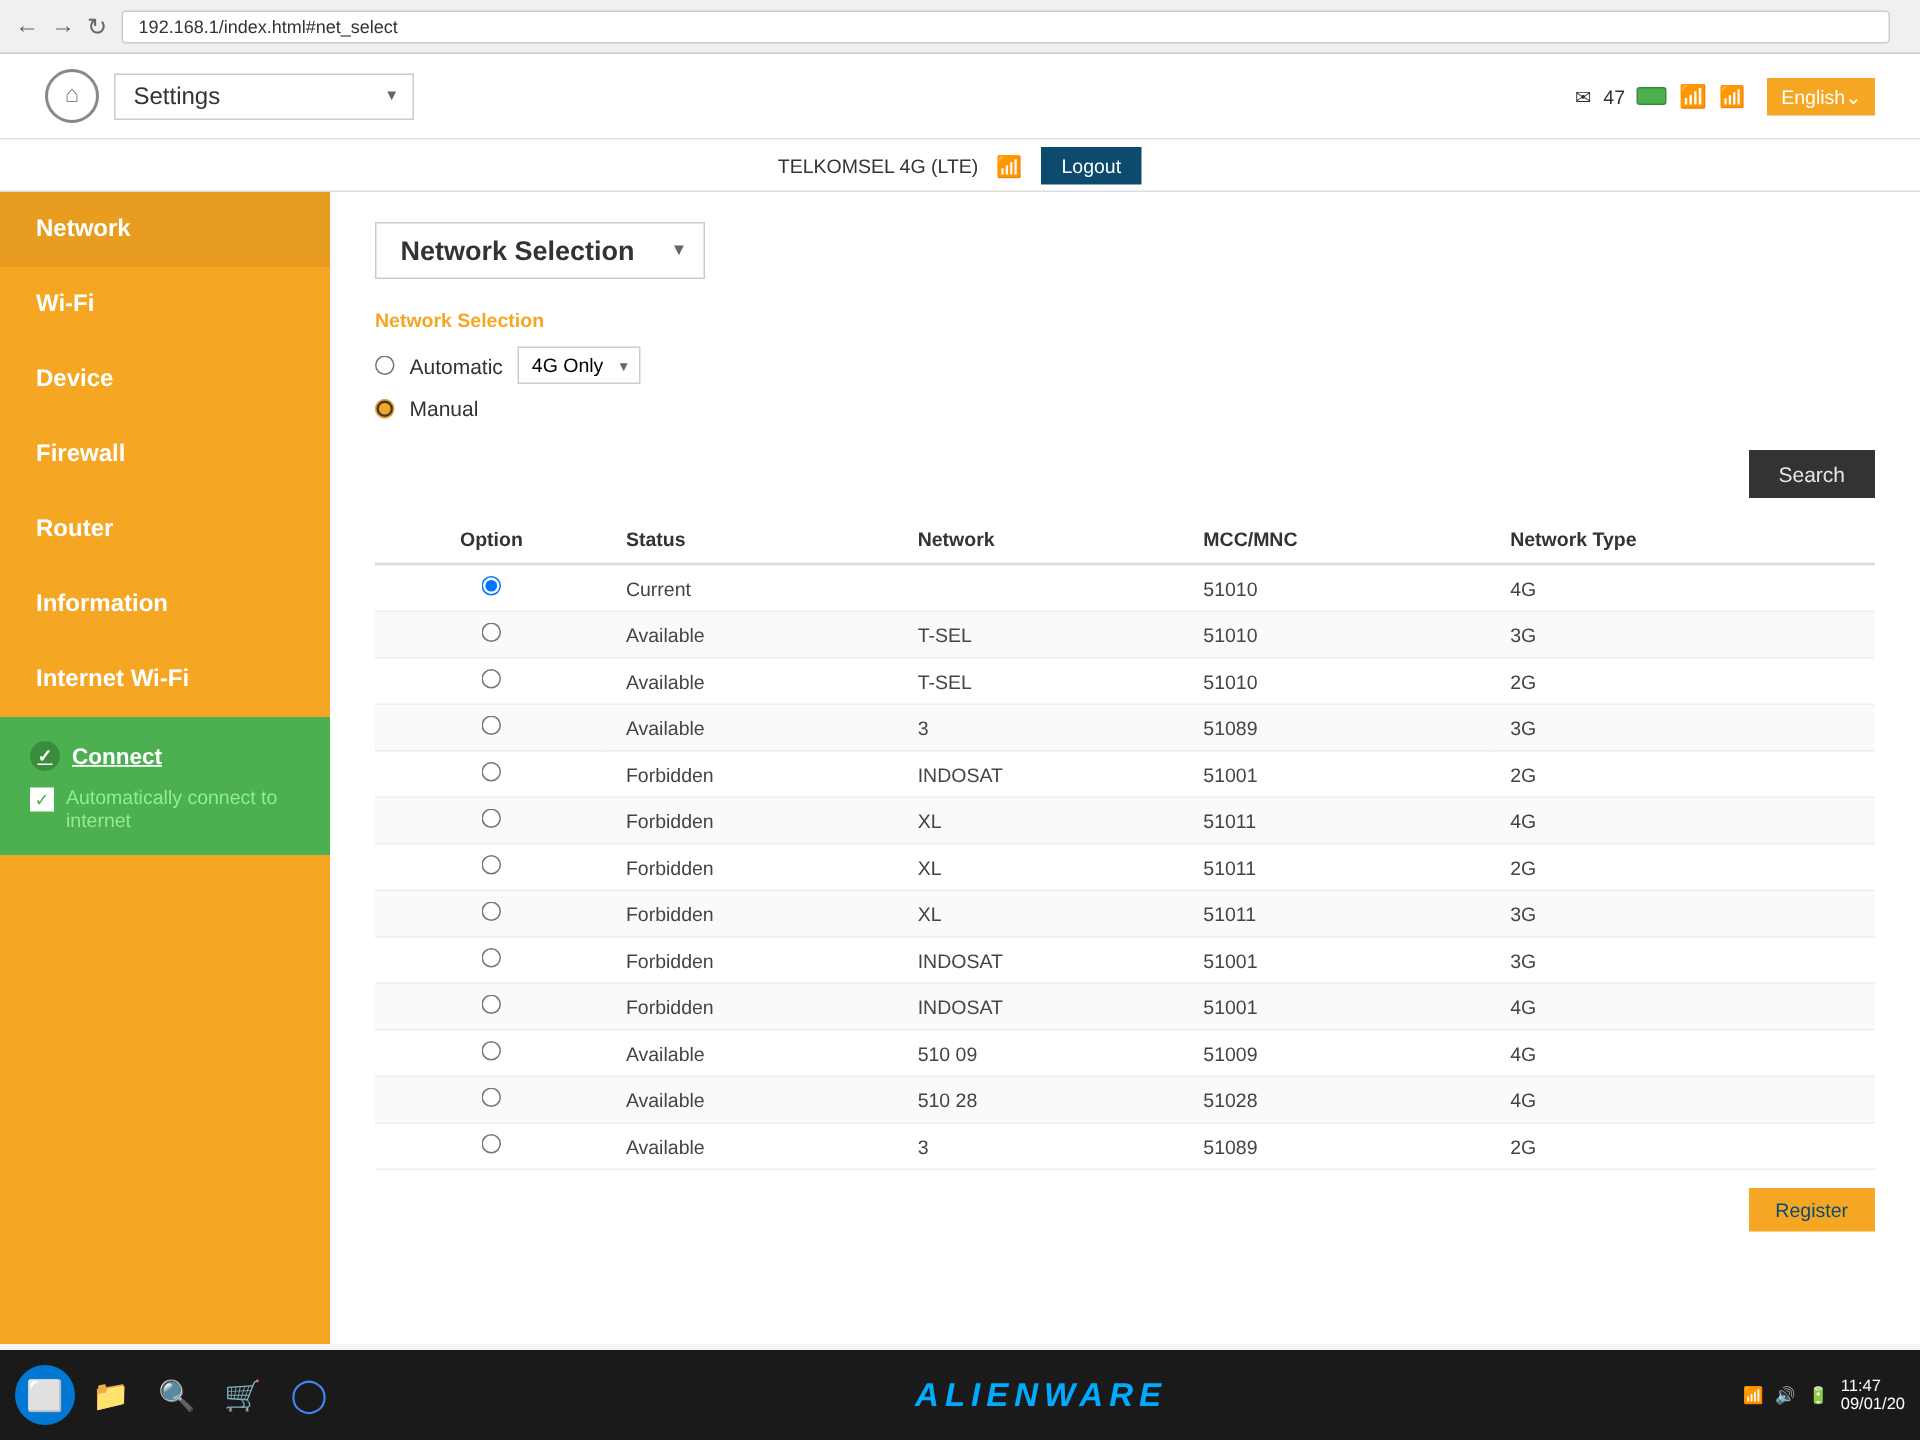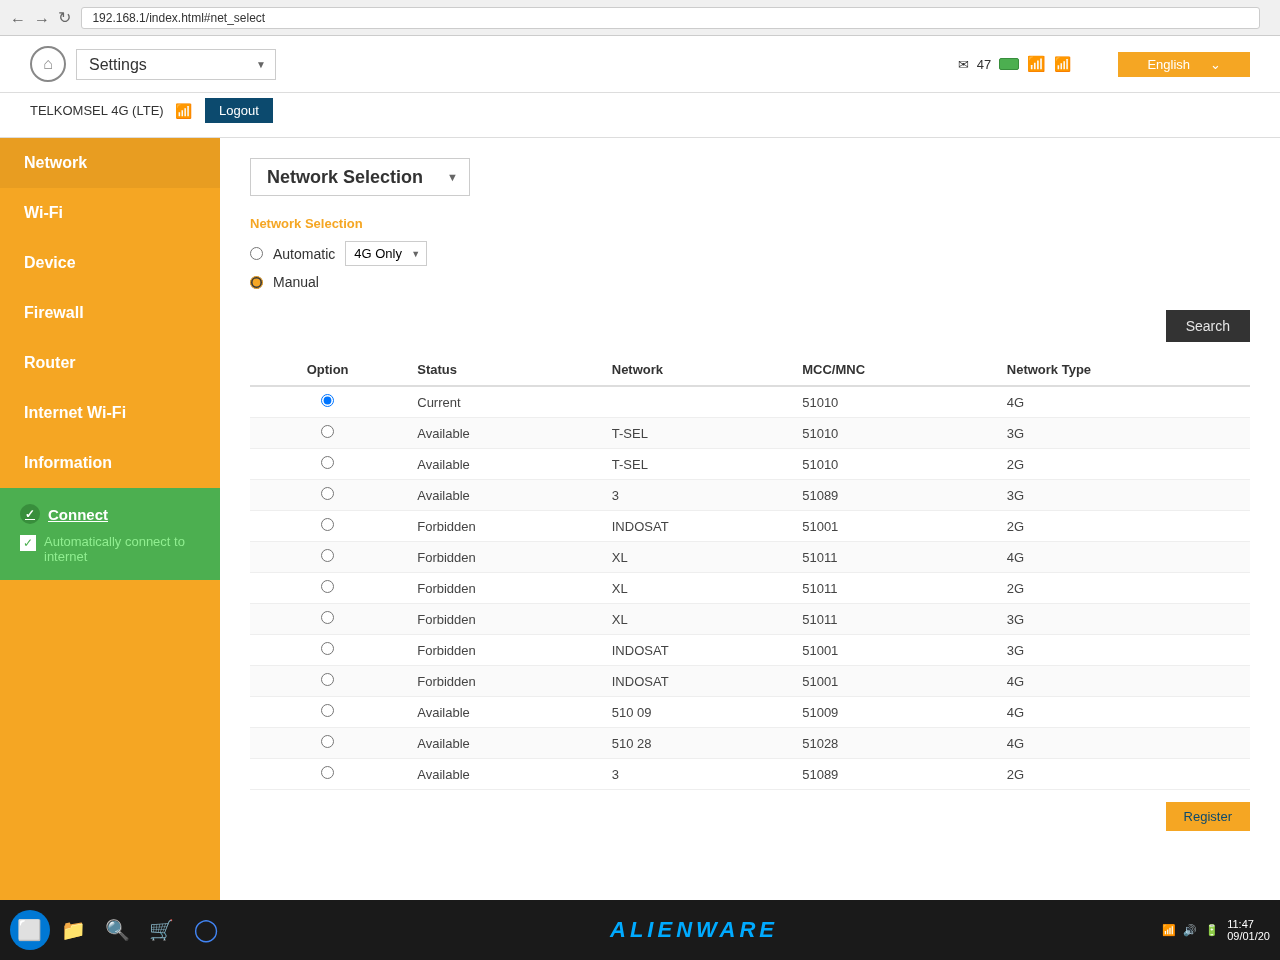--- a/index.html
+++ b/index.html
@@ -97,27 +97,26 @@
       align-items: center;
       gap: 8px;
       font-size: 13px;
       color: #333;
     }
 
     .lang-btn {
       background: #f5a623;
       color: white;
       border: none;
-      padding: 5px 29px;
-      cursor: pointer;
-      font-size: 13px;
-      display: flex;
-      align-items: center;
-      gap: 20px;
-      margin-left: 32px;
+      padding: 5px 9px;
+      cursor: pointer;
+      font-size: 13px;
+      display: flex;
+      align-items: center;
+      gap: 0;
     }
 
     .logout-btn {
       background: #0c4a6e;
       color: white;
       border: none;
       padding: 5px 14px;
       cursor: pointer;
       font-size: 13px;
     }
@@ -267,20 +266,21 @@
       accent-color: #f5a623;
     }
 
     .network-mode-select {
       border: 1px solid #ccc;
       padding: 4px 24px 4px 8px;
       font-size: 13px;
       background: white;
       appearance: none;
       cursor: pointer;
+      text-align: right;
     }
     .network-mode-wrapper {
       position: relative;
       display: inline-block;
     }
     .network-mode-wrapper::after {
       content: '▼';
       position: absolute;
       right: 7px;
       top: 50%;
@@ -447,21 +447,21 @@
           <span style="display:inline-block;width:20px;height:12px;background:#4CAF50;border-radius:2px;border:1px solid #388e3c;"></span>
           <span style="font-size:15px;">📶</span>
           <span style="font-size:14px;">📶</span>
         </div>
         <button class="lang-btn">
           <span>English</span>
           <span>⌄</span>
         </button>
       </div>
     </div>
-    <div style="display:flex; align-items:center; justify-content:flex-start; padding:5px 30px 14px; background:white; border-bottom:1px solid #ddd; gap:12px;">
+    <div style="display:flex; align-items:center; justify-content:center; padding:5px 30px 4px; background:white; border-bottom:1px solid #ddd; gap:12px;">
       <span style="font-size:13px;color:#333;">TELKOMSEL 4G (LTE)</span>
       <span style="font-size:14px;">📶</span>
       <button class="logout-btn">Logout</button>
     </div>
   </div>
 
   <div class="main-content">
 
     <div class="sidebar">
       <div class="sidebar-item active">
@@ -473,24 +473,24 @@
       <div class="sidebar-item">
         <span>Device</span>
       </div>
       <div class="sidebar-item">
         <span>Firewall</span>
       </div>
       <div class="sidebar-item">
         <span>Router</span>
       </div>
       <div class="sidebar-item">
+        <span>Information</span>
+      </div>
+      <div class="sidebar-item">
         <span>Internet Wi-Fi</span>
-      </div>
-      <div class="sidebar-item">
-        <span>Information</span>
       </div>
 
       <div class="sidebar-bottom">
         <div class="connect-link">
           <div class="connect-check">✓</div>
           <span style="text-decoration:underline;">Connect</span>
         </div>
         <div class="auto-connect">
           <div class="auto-check">✓</div>
           <span>Automatically connect to internet</span>

